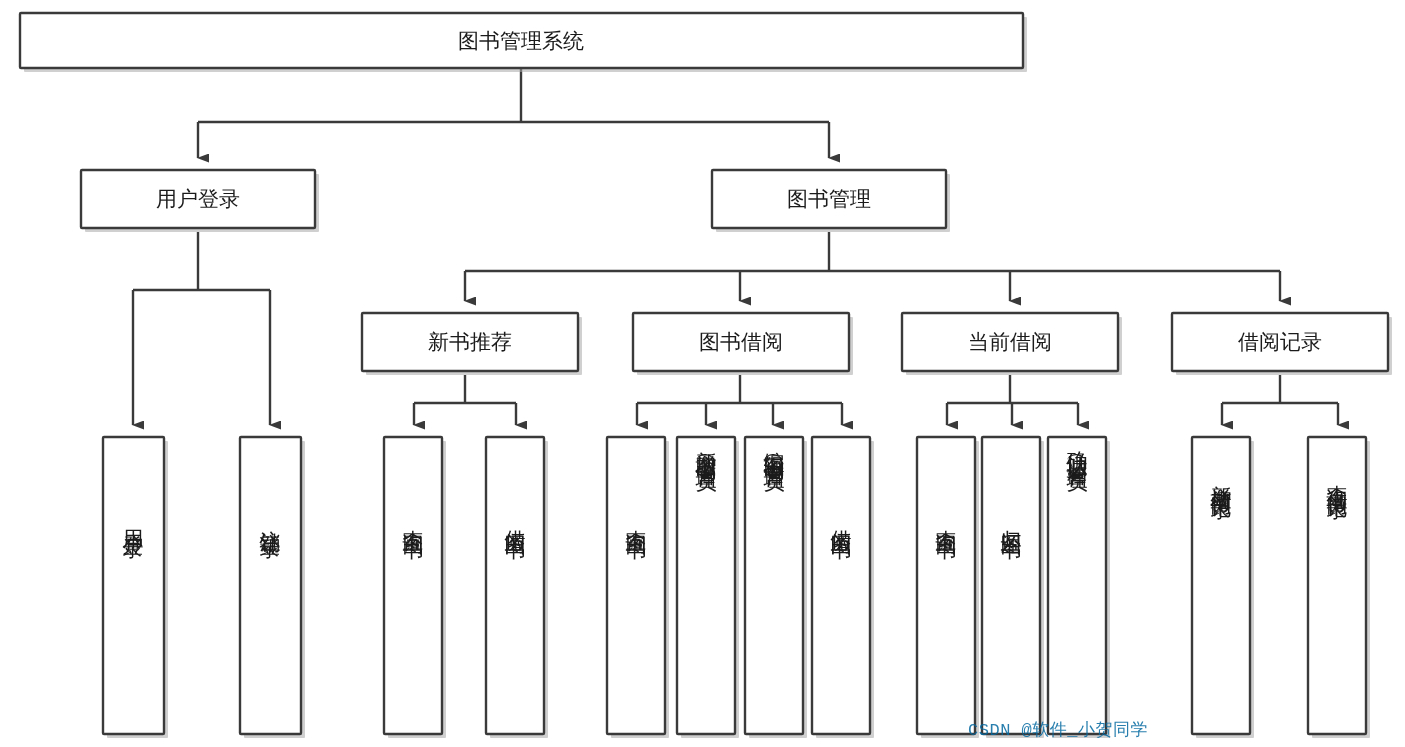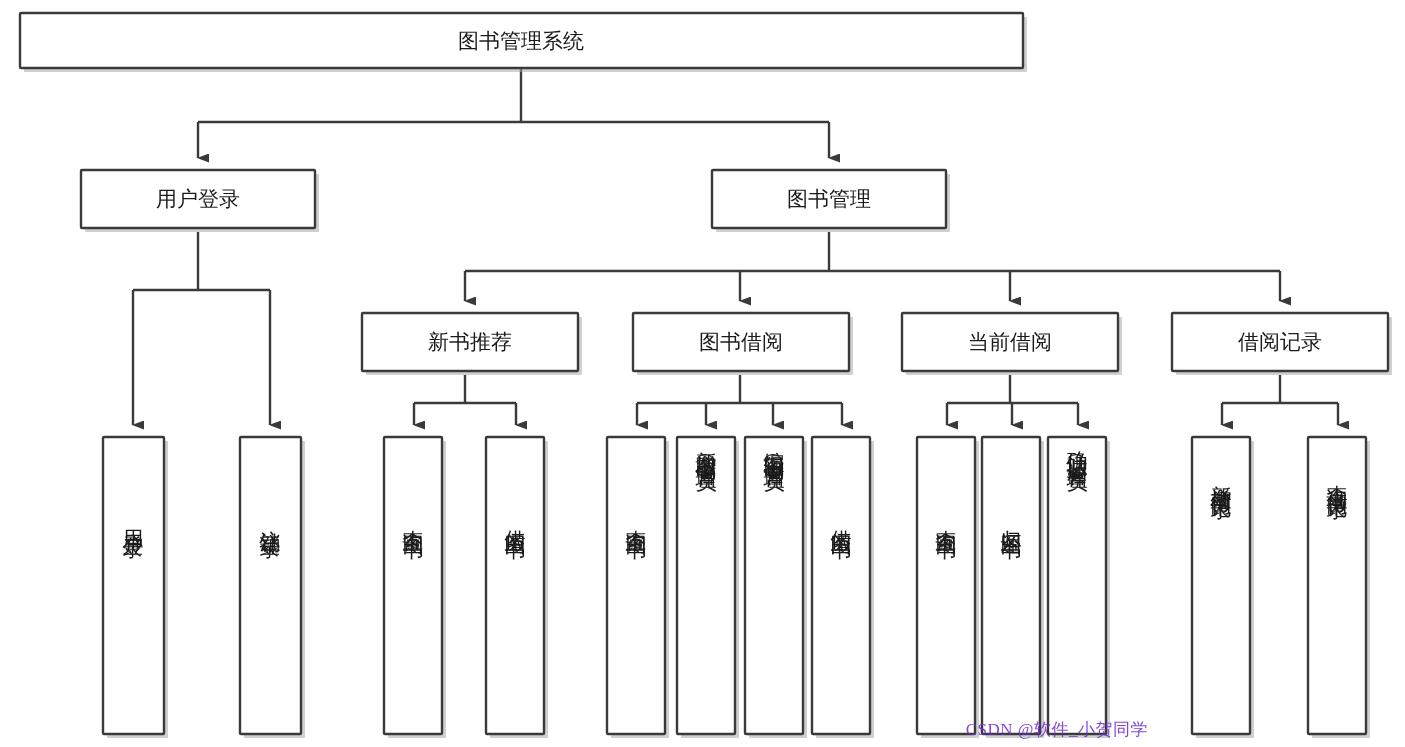--- a/index.html
+++ b/index.html
@@ -58,23 +58,23 @@
     font-size: 21px;
     text-anchor: middle;
     writing-mode: vertical-rl;
     glyph-orientation-vertical: 0;
     letter-spacing: 3px;
   }
   .watermark {
     position: absolute;
     right: 12px;
     bottom: 6px;
-    font-family: Liberation Serif, serif;
+    font-family: Liberation Mono, monospace;
     font-size: 17px;
-    color: #6d28d9;
+    color: #0369a1;
     opacity: 0.85;
     white-space: nowrap;
     letter-spacing: 0.5px;
     pointer-events: none;
   }
 </style>
 </head>
 <body>
 
 <div id="diagram-root">

